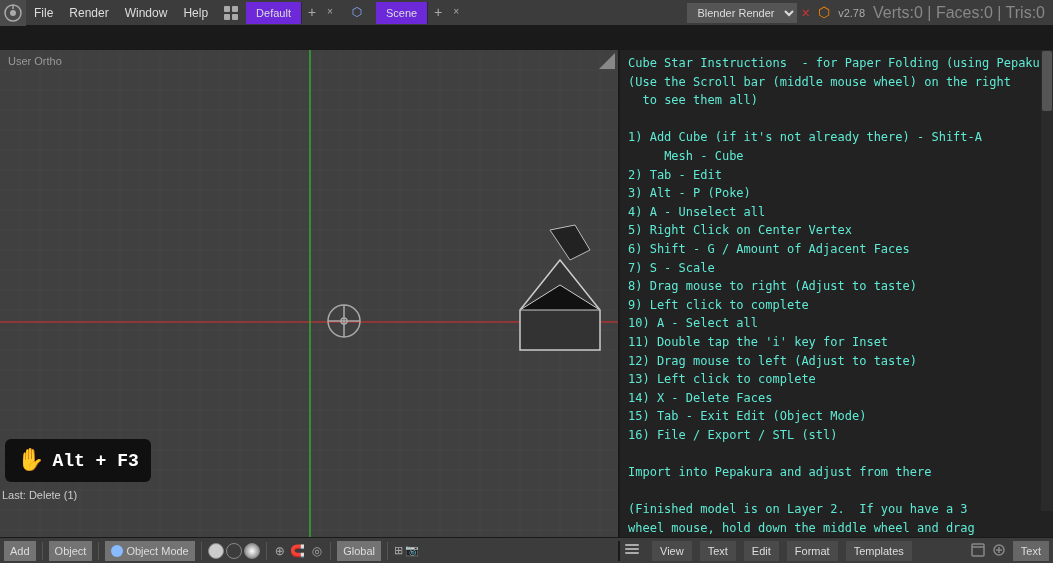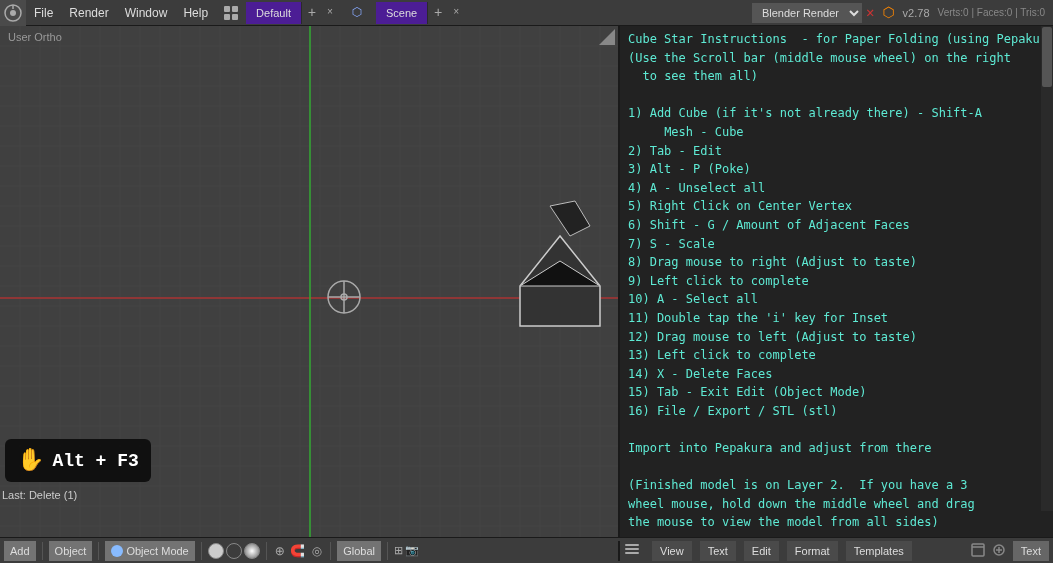--- a/index.html
+++ b/index.html
@@ -51,21 +51,21 @@
       background: #4a4a4a;
       padding: 0 10px;
       height: 22px;
       display: flex;
       align-items: center;
       color: #ddd;
       font-size: 11px;
       font-family: Arial, sans-serif;
       border-right: 1px solid #2a2a2a;
     }
-    .workspace-tab.active { background: #4c1d95; }
+    .workspace-tab.active { background: #6d28d9; }
     .workspace-add {
       width: 20px;
       height: 20px;
       display: flex;
       align-items: center;
       justify-content: center;
       color: #aaa;
       font-size: 14px;
       cursor: pointer;
     }
@@ -108,20 +108,21 @@
       color: #aaa;
       font-size: 11px;
       font-family: Arial, sans-serif;
     }
 
     
     #main-area {
       flex: 1;
       display: flex;
       overflow: hidden;
+      margin-top: 24px;
     }
 
     
     #viewport {
       width: 620px;
       flex-shrink: 0;
       background: #404040;
       position: relative;
       overflow: hidden;
       border-right: 2px solid #1a1a1a;
@@ -337,21 +338,21 @@
   </div>
 
   <div class="top-bar-right">
     <select class="renderer-selector">
       <option>Blender Render</option>
       <option>Cycles Render</option>
     </select>
     <div style="color:#cc3333;font-size:14px;cursor:pointer;">✕</div>
     <div class="blender-logo">⬡</div>
     <div class="version-text">v2.78</div>
-    <div style="color:#888;font-size:10px;padding:0 4px;font-family:Arial,sans-serif;">Verts:0 | Faces:0 | Tris:0</div>
+    <div style="color:#888;font-size:16px;padding:0 4px;font-family:Arial,sans-serif;">Verts:0 | Faces:0 | Tris:0</div>
   </div>
 </div>
 
 <div id="main-area">
 
   <div id="viewport">
 
     <svg class="grid-svg">
 
       <rect width="100%" height="100%" fill="#404040"></rect>

